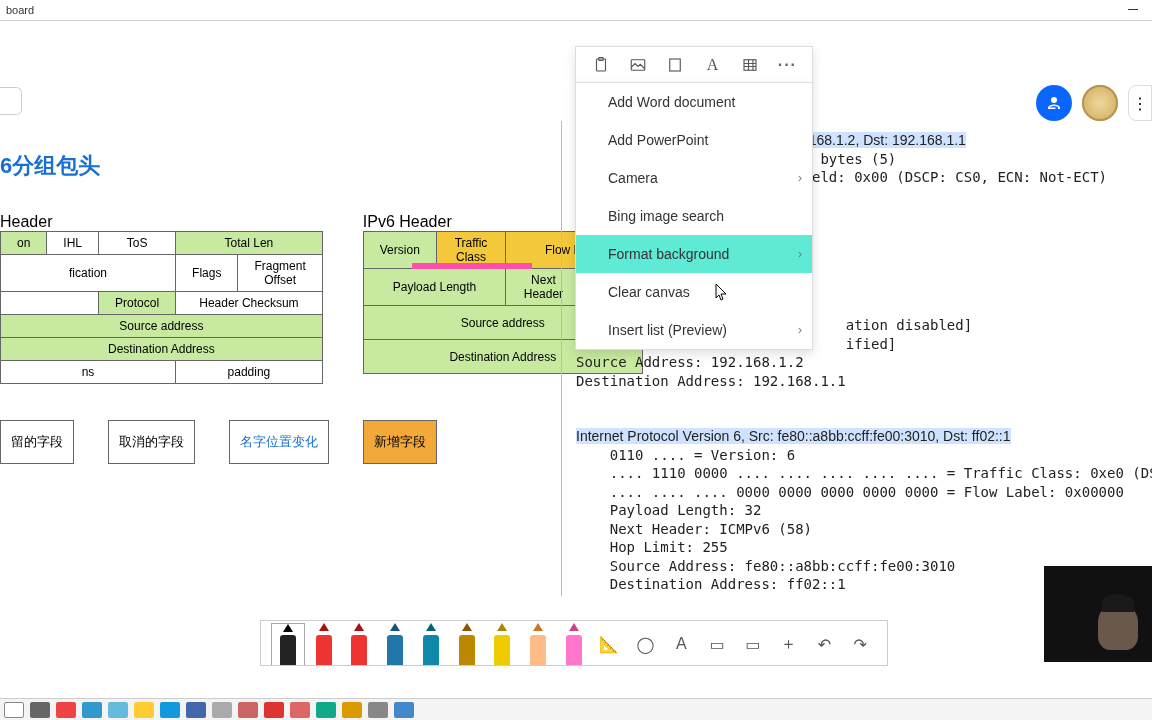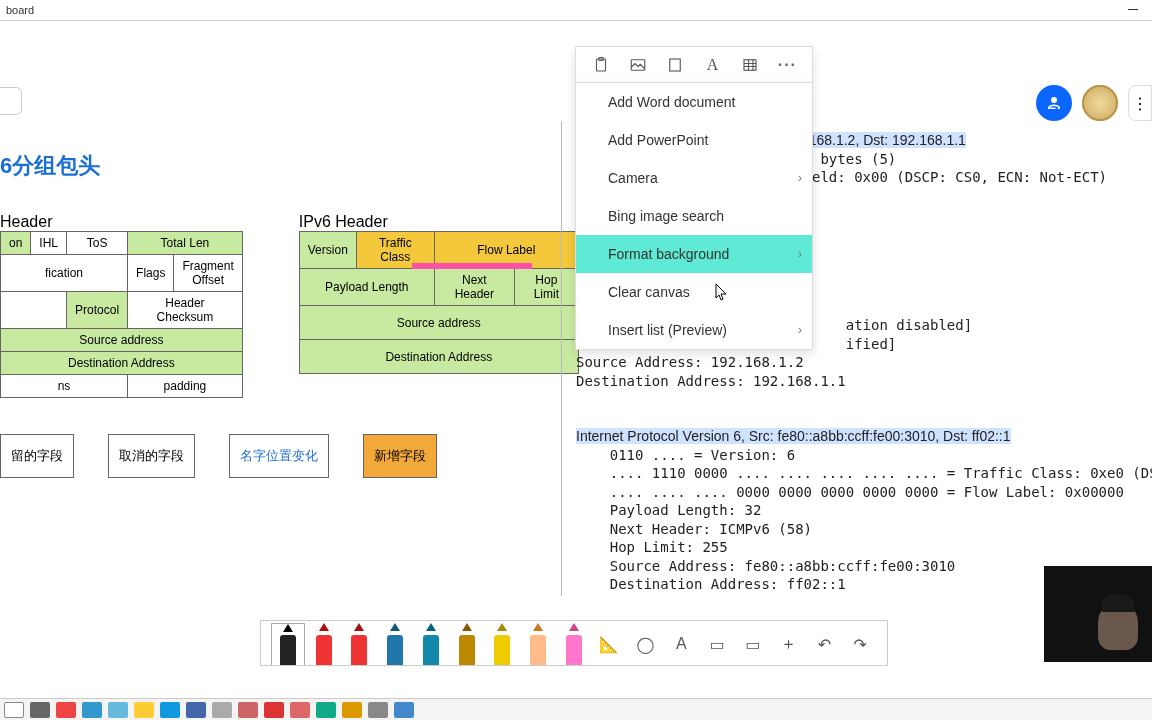--- a/index.html
+++ b/index.html
@@ -25,23 +25,23 @@
 .ctx-menu { position: absolute; top: 61px; left: 575px; width: 238px; background: #fff; border: 1px solid #ddd; box-shadow: 0 4px 10px rgba(0,0,0,.12); z-index: 50; font-size: 14px; color: #333; }
 .ctx-menu .item { padding: 11px 32px; position: relative; }
 .ctx-menu .item.hover { background: #5eead4; }
 .ctx-menu .item .arrow { position: absolute; right: 10px; top: 50%; transform: translateY(-50%); color: #777; font-size: 12px; }
 .cursor { position: absolute; top: 263px; left: 715px; z-index: 60; }
 .cursor svg { width: 14px; height: 18px; }
 
 
 .diagram { position: absolute; left: 0; top: 130px; width: 535px; }
 .diagram .title { font-size: 22px; color: #1a6fd4; font-weight: 600; margin-bottom: 32px; }
-.hdr-wrap { display: flex; gap: 56px; }
+.hdr-wrap { display: flex; gap: 40px; }
 table.hdr { border-collapse: collapse; font-size: 12px; }
-table.hdr td { border: 1px solid #666; text-align: center; padding: 4px 8px; }
+table.hdr td { border: 1px solid #666; text-align: center; padding: 4px 16px; }
 .yel { background: #f3c83a; }
 .grn { background: #c8eaa0; }
 .v4 { width: 214px; }
 .v6 { width: 280px; }
 .legend { display: flex; gap: 34px; margin-top: 36px; font-size: 13px; }
 .lg { border: 1px solid #666; padding: 12px 10px; }
 .lg.blue { color: #1a6fd4; }
 .lg.yel2 { background: #f3a93a; }
 .pink-line { position: absolute; top: 112px; left: 412px; width: 120px; height: 6px; background: #ff4fa8; }
 

